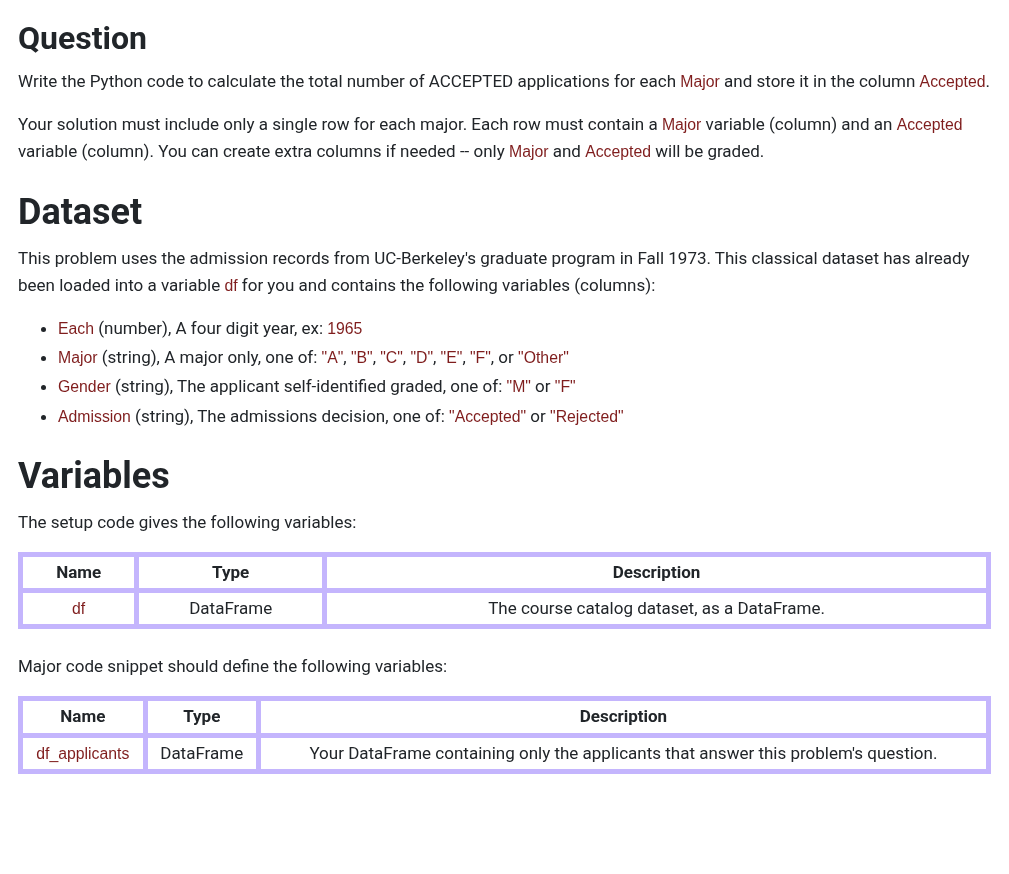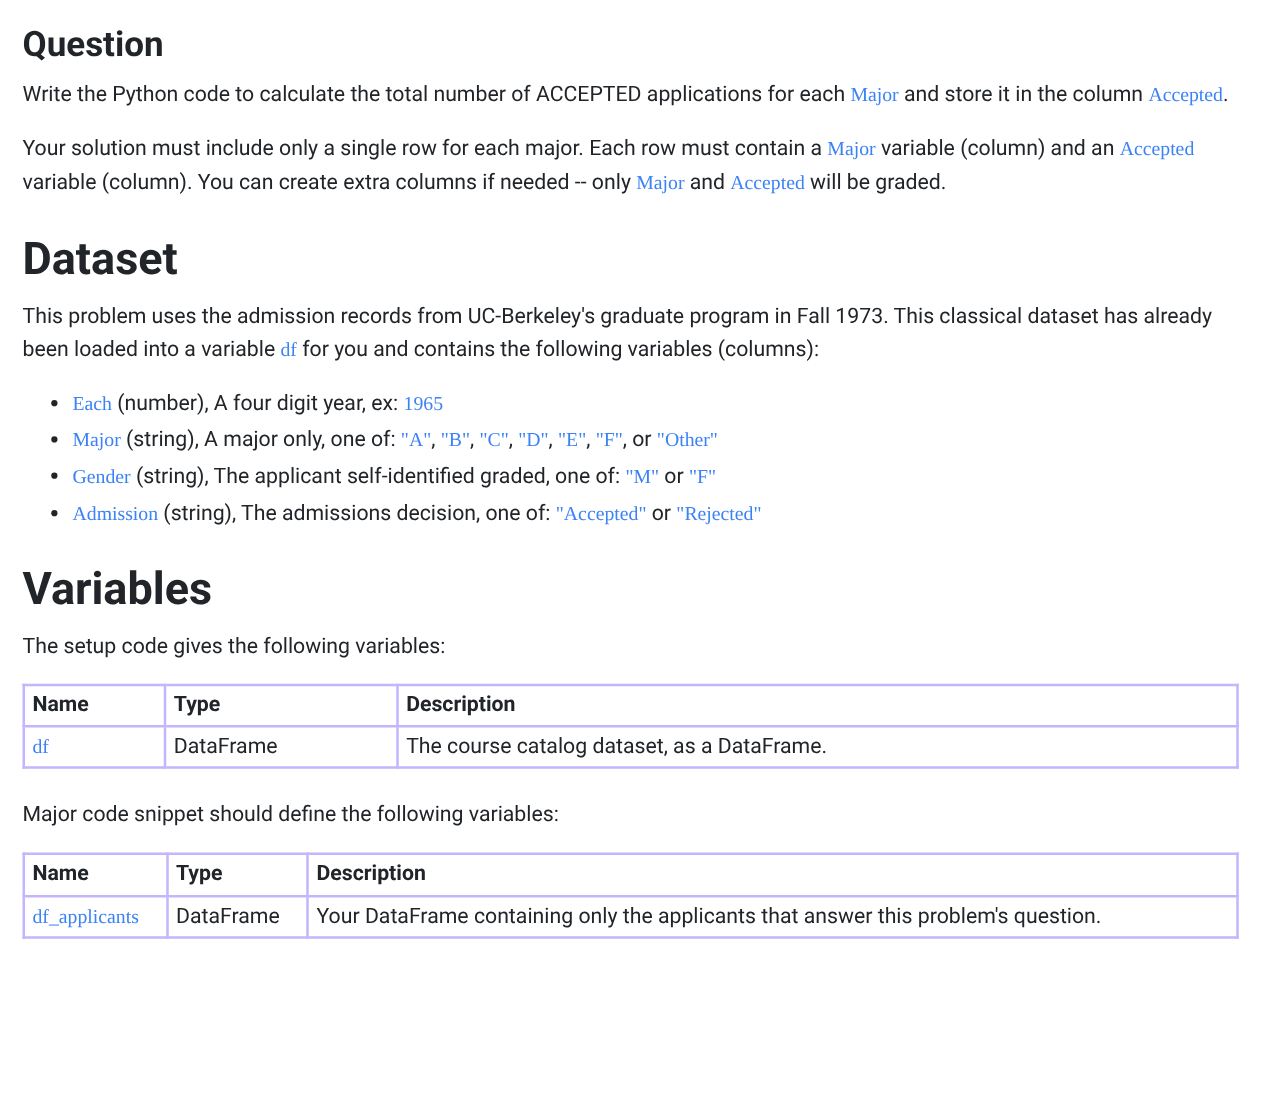--- a/index.html
+++ b/index.html
@@ -7,57 +7,57 @@
     margin: 0;
     padding: 18px 18px 30px 18px;
     font-family: "Segoe UI", -apple-system, BlinkMacSystemFont, Roboto, "Helvetica Neue", Arial, sans-serif;
     color: #212529;
     font-size: 17px;
     line-height: 1.6;
     background: #fff;
     max-width: 1009px;
   }
   h1 {
-    font-size: 28px;
+    font-size: 32px;
     font-weight: 700;
     margin: 0 0 10px 0;
     line-height: 1.25;
   }
   h2 {
     font-size: 36px;
     font-weight: 700;
     margin: 24px 0 10px 0;
     line-height: 1.25;
   }
   p {
     margin: 0 0 16px 0;
   }
   strong { font-weight: 400; }
   code, .code {
-    font-family: Liberation Serif, serif;
-    color: #3b82f6;
+    font-family: Liberation Sans, sans-serif;
+    color: #7f1d1d;
     font-size: 0.93em;
   }
   ul {
     margin: 0 0 16px 0;
     padding-left: 40px;
   }
   li {
     margin: 2px 0;
   }
   table {
     border-collapse: collapse;
     width: 100%;
     margin: 8px 0 24px 0;
     font-size: 17px;
   }
   th, td {
-    border: 2px solid #c4b5fd;
+    border: 5px solid #c4b5fd;
     padding: 2px 6px;
-    text-align: left;
+    text-align: center;
     vertical-align: top;
   }
   th {
     font-weight: 700;
     background: #fff;
   }
 </style>
 </head>
 <body>
 

